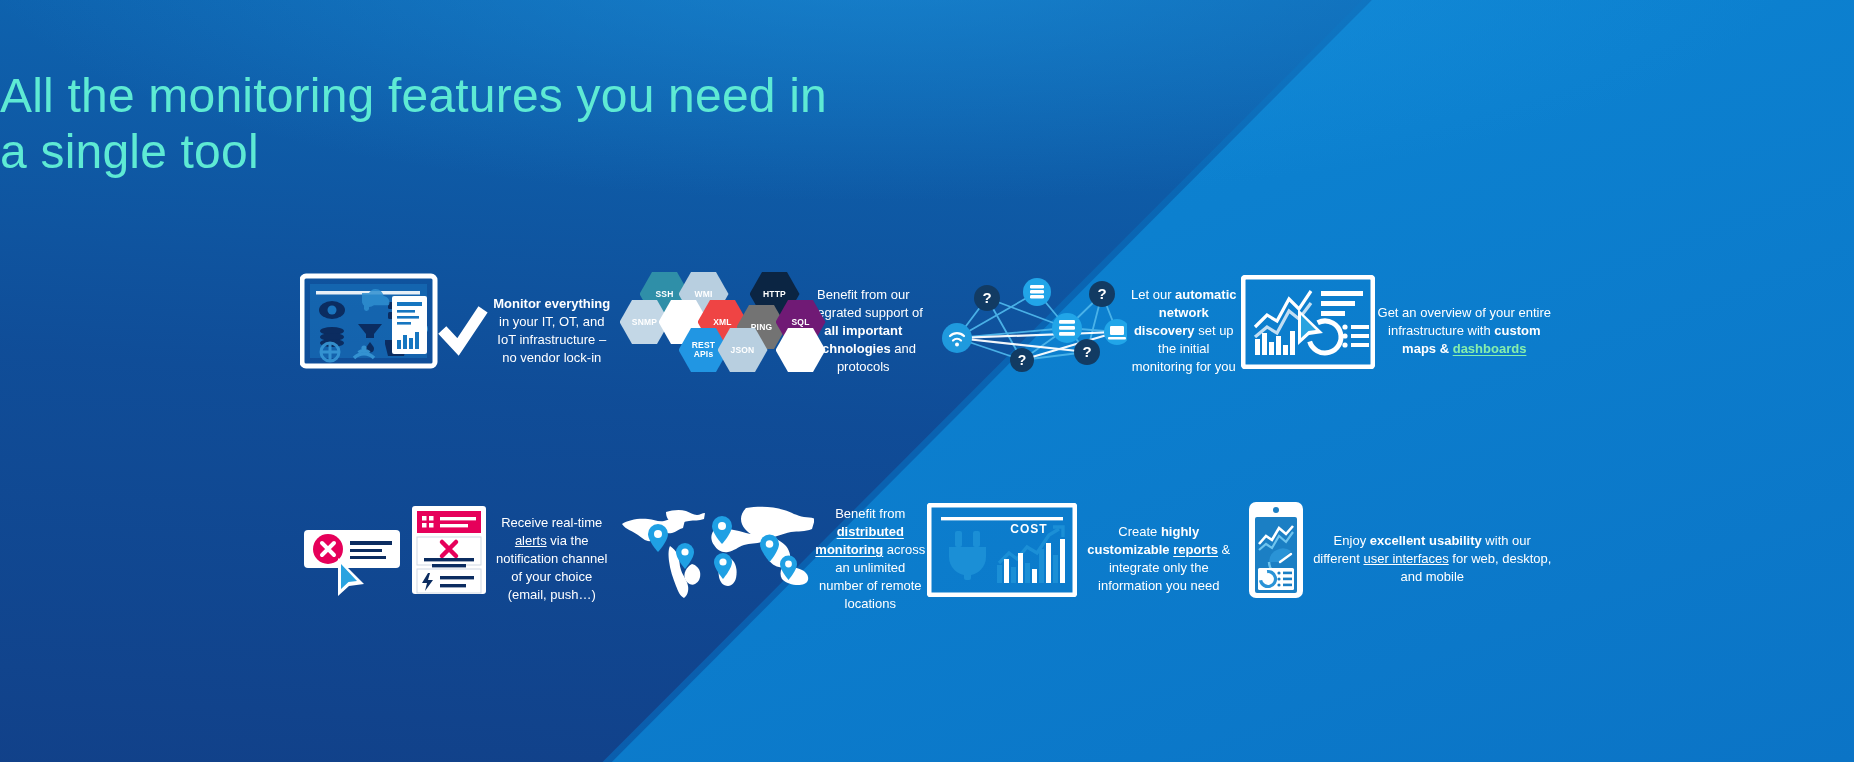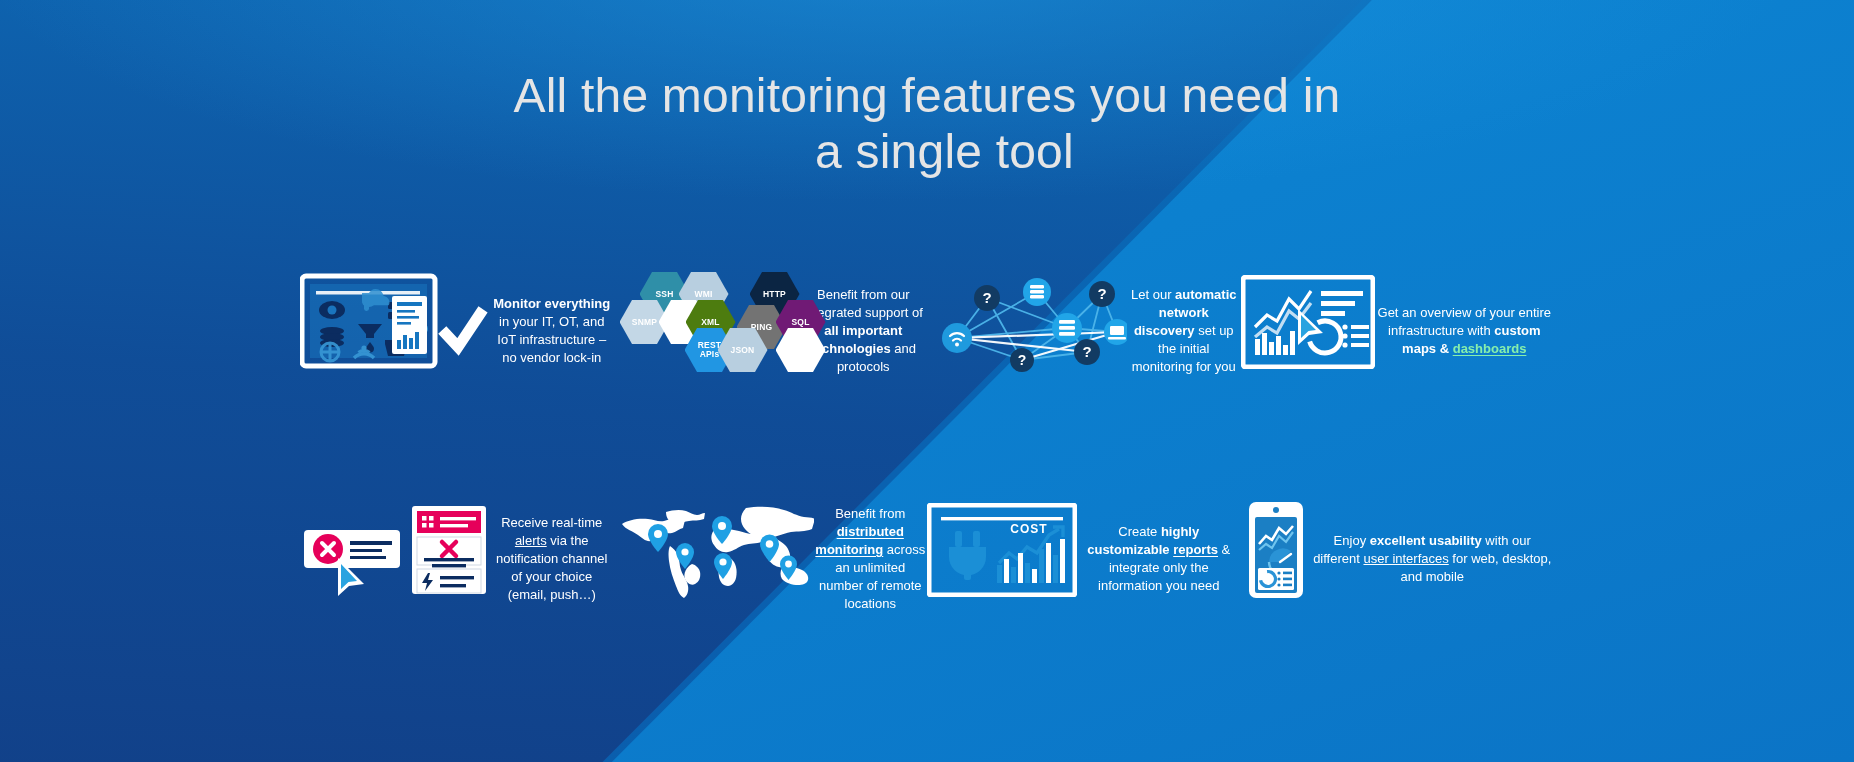--- a/index.html
+++ b/index.html
@@ -27,25 +27,25 @@
   }
   #bg-topglow {
     position:absolute; inset:0;
     background:radial-gradient(ellipse 70% 45% at 48% -5%, rgba(30,150,225,.55), rgba(0,0,0,0) 70%);
   }
   #page { position:relative; width:1854px; height:762px; }
 
   
   #headline {
     position:absolute; top:68px; left:0; width:100%;
-    text-align:center; color:#e5e5e5;
+    text-align:left; color:#5eead4;
     font-size:48px; font-weight:300; line-height:1.16;
     letter-spacing:.2px;
   }
-  #headline .l2 { display:block;padding-left:35px; }
+  #headline .l2 { display:block; }
 
   
   #features {
     position:absolute; top:236px; left:0; width:100%;
     display:grid;
     grid-template-columns:repeat(4,1fr);
     grid-template-rows:190px 190px;
     row-gap:38px;
     padding:0 300px;
   }
@@ -149,30 +149,30 @@
           <div class="hex" style="left:65px;top:0;background:#b8cfe0">
               <span>WMI</span>
             </div>
           <div class="hex" style="left:136px;top:0;background:#0b2543">
               <span>HTTP</span>
             </div>
           <div class="hex" style="left:6px;top:28px;background:#c3d7e6">
               <span>SNMP</span>
             </div>
           <div class="hex" style="left:45px;top:28px;background:#ffffff"></div>
-          <div class="hex" style="left:72px;top:28px;background:#4d7c0f">
+          <div class="hex" style="left:84px;top:28px;background:#ef4444">
               <span>XML</span>
             </div>
           <div class="hex" style="left:123px;top:33px;background:#737373">
               <span>PING</span>
             </div>
           <div class="hex" style="left:162px;top:28px;background:#701a75">
               <span>SQL</span>
             </div>
-          <div class="hex" style="left:71px;top:56px;background:#2196e3">
+          <div class="hex" style="left:65px;top:56px;background:#2196e3">
               <span style="white-space:pre-line">REST
 APIs</span>
             </div>
           <div class="hex" style="left:104px;top:56px;background:#b8cfe0">
               <span>JSON</span>
             </div>
           <div class="hex" style="left:162px;top:56px;background:#ffffff"></div>
         </div>
       </div>
       <p class="caption">

